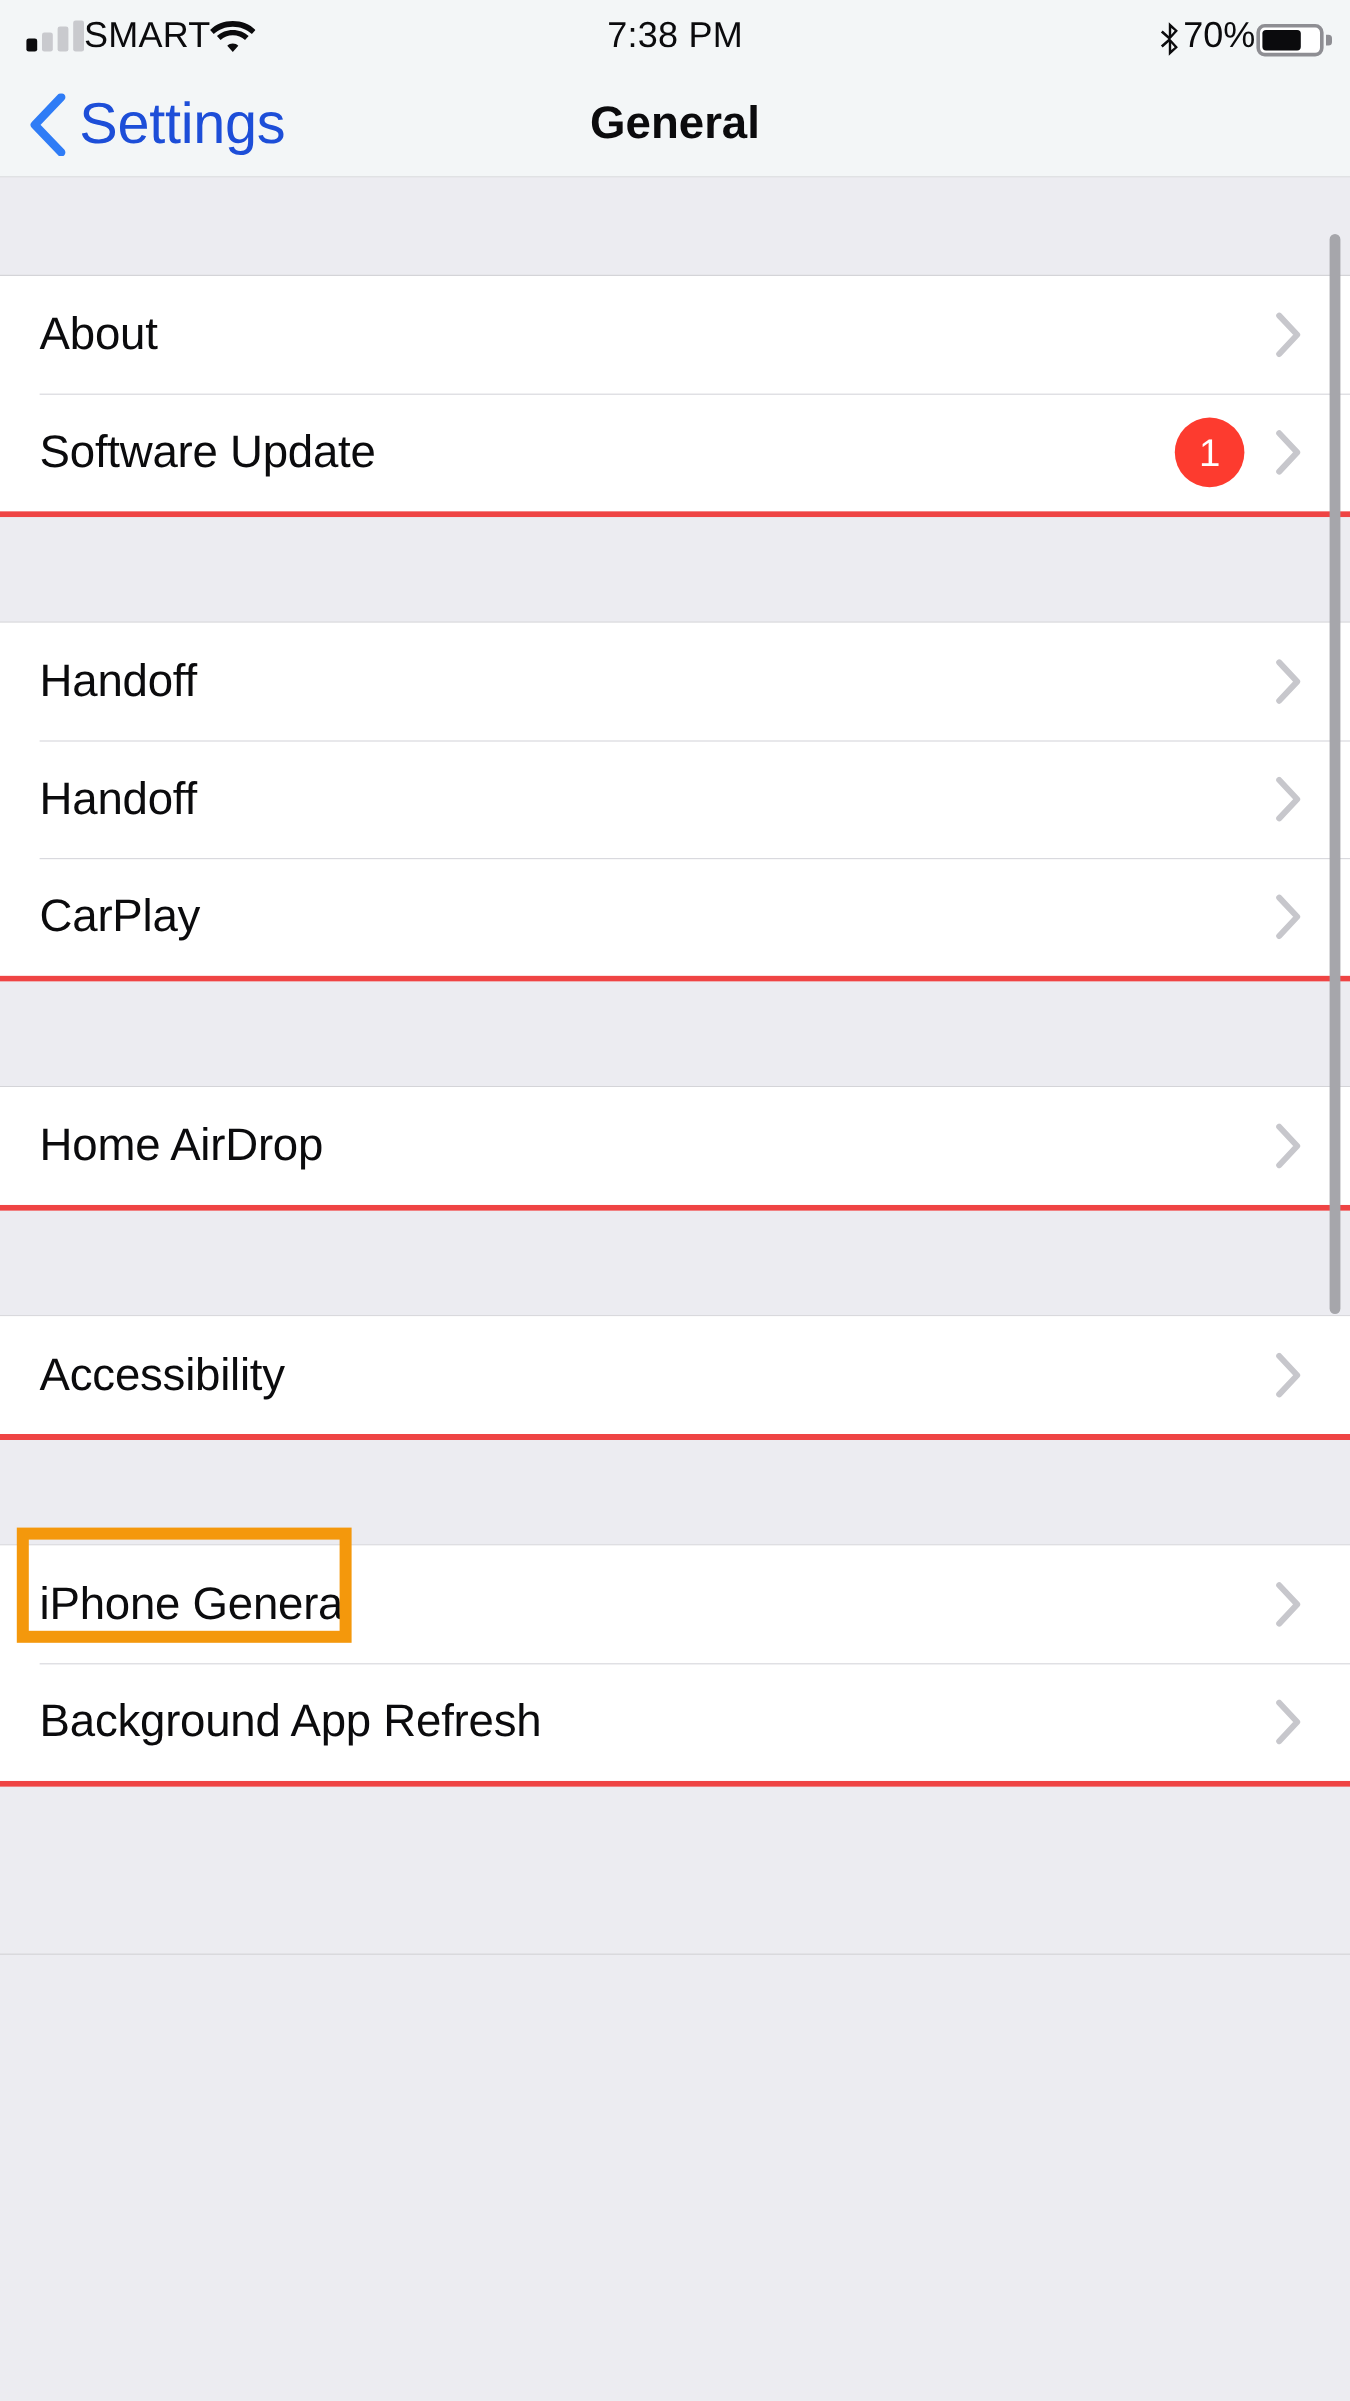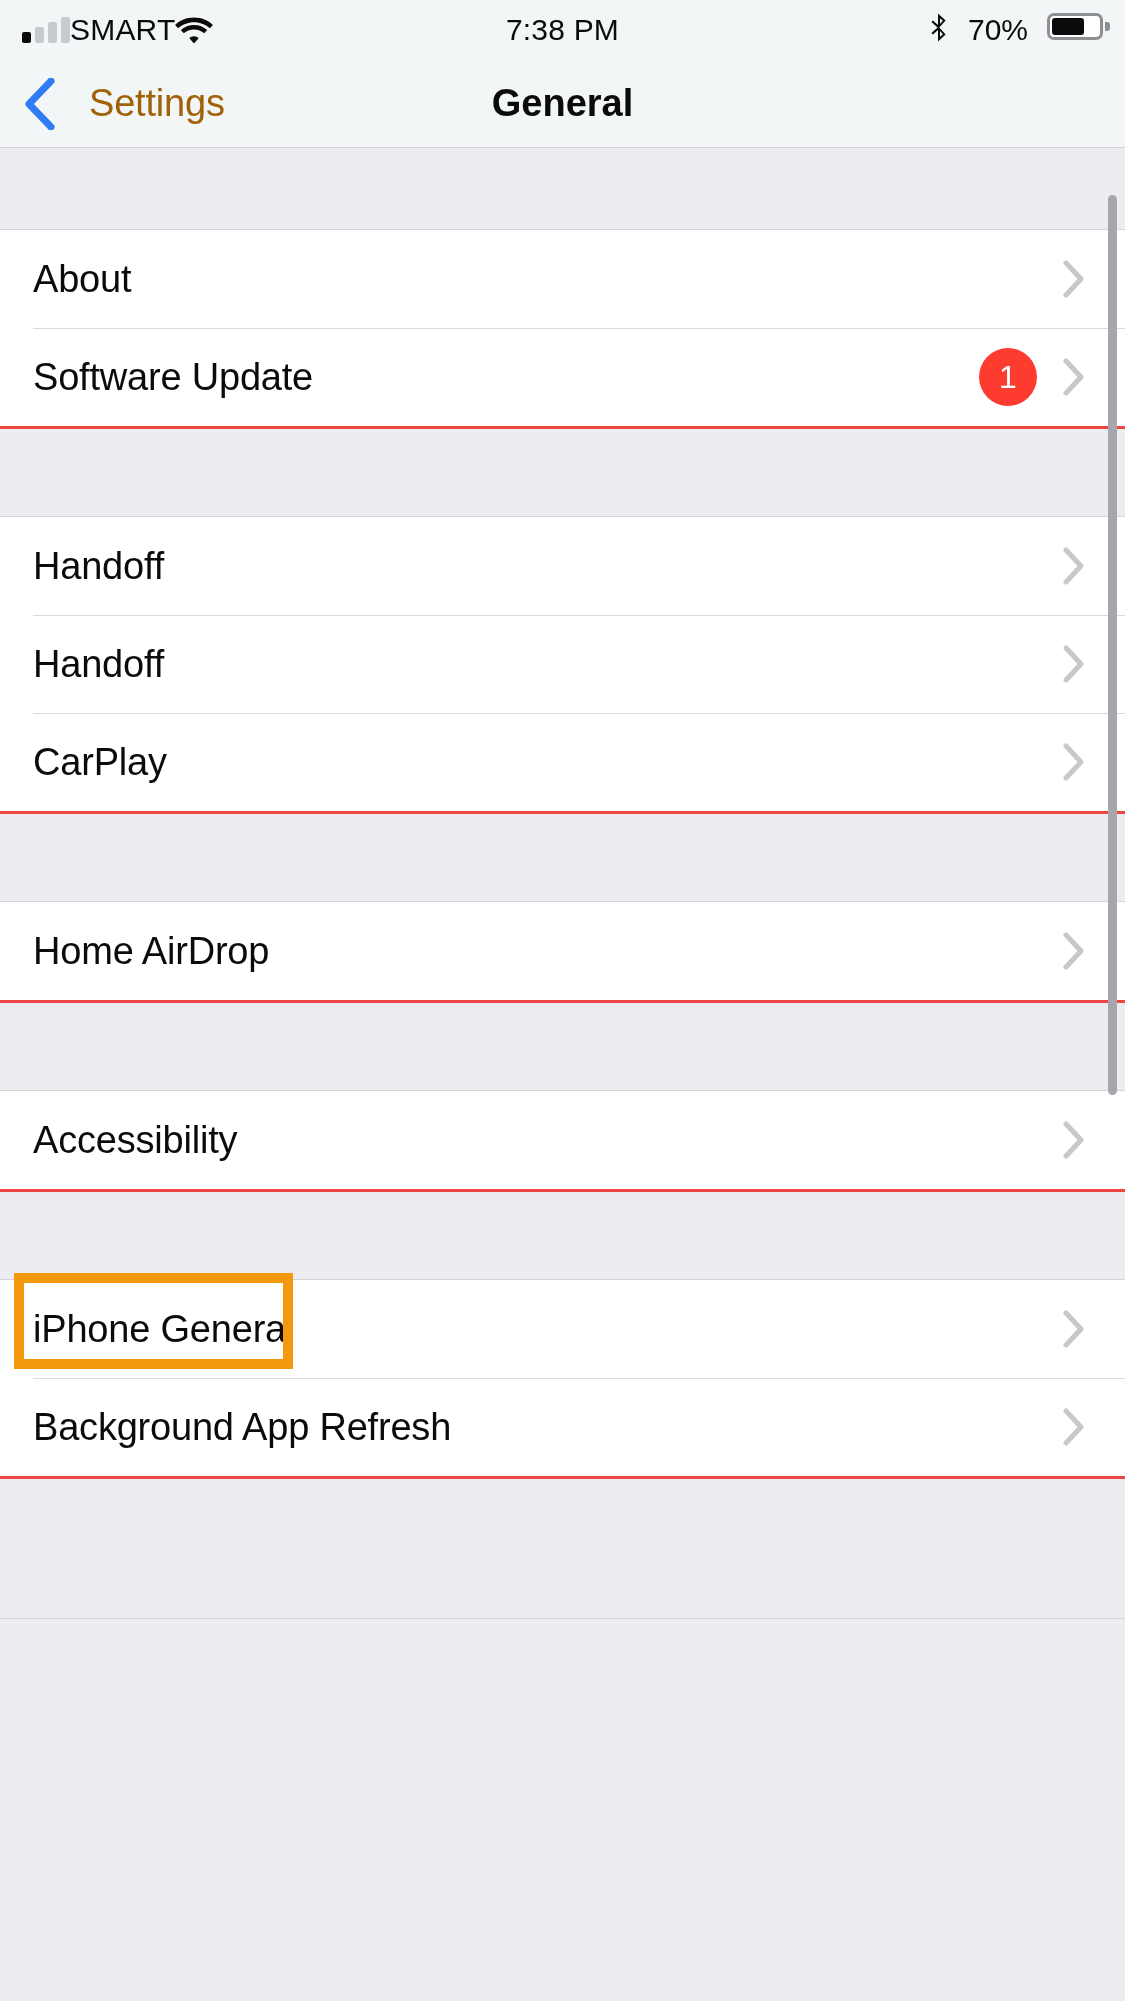--- a/index.html
+++ b/index.html
@@ -22,21 +22,21 @@
   .signal i:nth-child(1){ height:11px; background:#0b0b0d; }
   .signal i:nth-child(2){ height:16px; }
   .signal i:nth-child(3){ height:21px; }
   .signal i:nth-child(4){ height:26px; }
   .carrier { font-size:30px; color:#0b0b0d; letter-spacing:.2px; }
   .wifi { width:38px; height:27px; display:block; }
   .sb-center {
     position:absolute; left:0; right:0; text-align:center;
     font-size:30px; color:#0b0b0d; letter-spacing:.2px; pointer-events:none;
   }
-  .sb-right { margin-left:auto; display:flex; align-items:flex-start; gap:19px; }
+  .sb-right { margin-left:auto; display:flex; align-items:flex-end; gap:1px; }
   .bt { width:20px; height:29px; display:block; }
   .batt-pct { font-size:30px; color:#0b0b0d; }
   .battery { position:relative; width:56px; height:27px; }
   .battery .shell {
     position:absolute; inset:0; border:3px solid #8e8e93;
     border-radius:7px; background:#fff;
   }
   .battery .fill {
     position:absolute; top:5px; left:5px; bottom:5px;
     background:#0b0b0d; border-radius:3px;
@@ -46,30 +46,30 @@
     background:#8e8e93; border-radius:0 3px 3px 0;
   }
 
   
   .navbar {
     position:relative; height:88px; background:#f3f6f7;
     display:flex; align-items:center; border-bottom:1px solid #d4d4d8;
   }
   .back { display:flex; align-items:center; gap:10px; padding-left:22px; cursor:pointer; }
   .back svg { display:block; width:34px; height:52px; }
-  .back-label { font-size:38px; color:#a16207; letter-spacing:-.2px;margin-left:23px; }
+  .back-label { font-size:48px; color:#1d4ed8; letter-spacing:-.2px; }
   .nav-title {
     position:absolute; left:0; right:0; text-align:center;
     font-size:38px; font-weight:bold; color:#0b0b0d; pointer-events:none;
   }
 
   
   .list { position:relative; background:#ececf1; }
   .gap { background:#ececf1; border-bottom:1px solid #d4d4d8; }
-  .group { background:#ffffff; border-bottom:3px solid #ef4444; }
+  .group { background:#ffffff; border-bottom:5px solid #ef4444; }
   .row {
     position:relative; height:98px; display:flex; align-items:center;
     padding-left:33px; padding-right:40px; background:#fff; cursor:pointer;
   }
   .row + .row::before {
     content:""; position:absolute; left:33px; right:0; top:0; height:1px;
     background:#d9d9de;
   }
   .row-label { font-size:38px; color:#0b0b0d; letter-spacing:-.2px; }
   .row-right { margin-left:auto; display:flex; align-items:center; gap:26px; }

